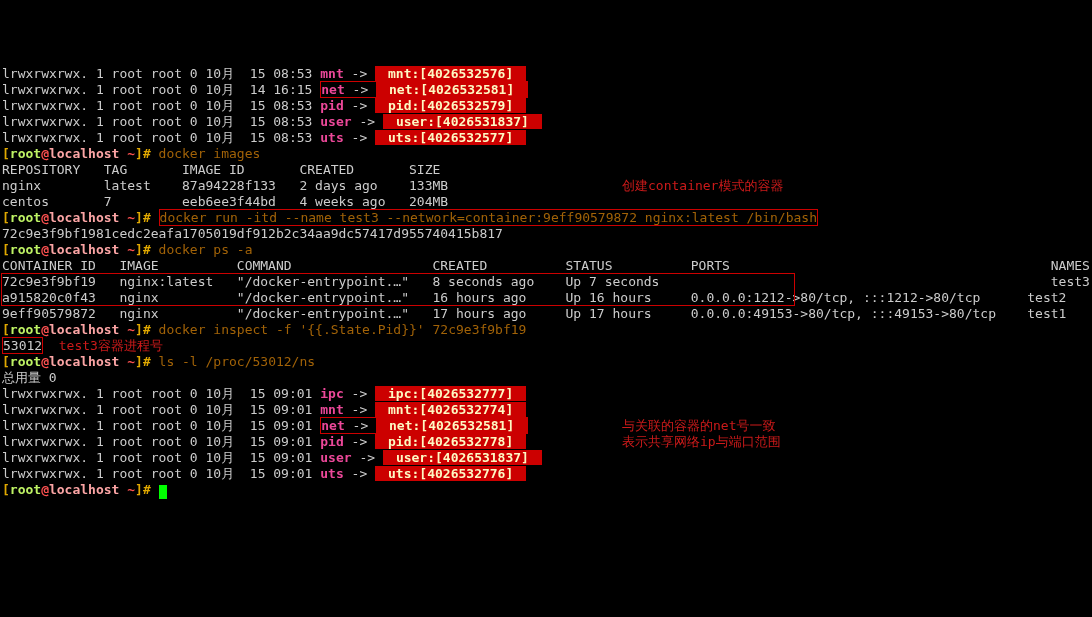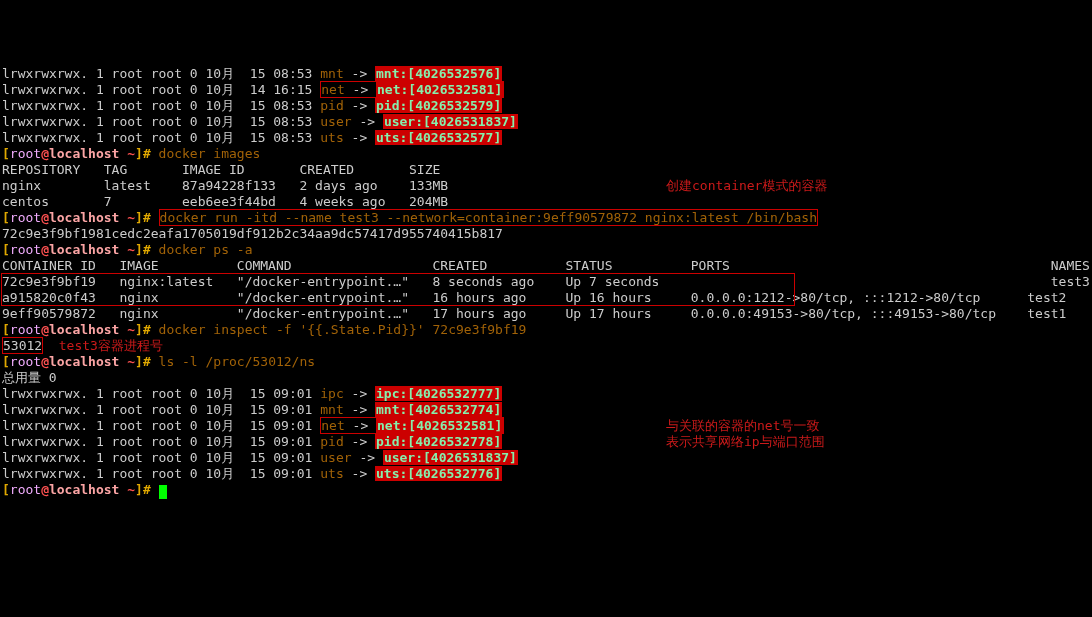--- a/index.html
+++ b/index.html
@@ -9,32 +9,32 @@
     color: #ccc;
     font-family: "Consolas", "Monaco", monospace;
     font-size: 13px;
     line-height: 16px;
     width: 1092px;
     height: 617px;
     box-sizing: border-box;
     overflow: hidden;
     white-space: pre;
   }
-  .prompt-user { color: #f0abfc; font-weight: normal; text-align: right; }
+  .prompt-user { color: #bef264; font-weight: bold; text-align: right; }
   .prompt-at   { color: #ff5151; font-weight: bold; }
   .prompt-host { color: #fca5a5; font-weight: bold; }
   .prompt-path { color: #ff5151; font-weight: bold; }
   .prompt-brkt { color: #e0a800; font-weight: bold; }
   .cmd { color: #a16207; }
-  .ns-name { color: #a16207; font-weight: normal; }
+  .ns-name { color: #ec4899; font-weight: bold; }
   .ns-target {
     background: #cc0000;
-    color: #86efac;
+    color: #fef9c3;
     font-weight: bold;
-    padding: 0 1px;
+    padding: 0 13px;
   }
   .redbox {
     border: 1px solid #cc0000;
     padding: 0;
     display: inline;
   }
   .anno {
     color: #cc1a1a;
   }
   .row { display: flex; }
@@ -42,21 +42,21 @@
   .cursor {
     display: inline-block;
     width: 8px;
     height: 14px;
     background: #00ff00;
     vertical-align: bottom;
     position: relative;
     top: 1px;
   }
   .relbox { position: relative; align-items: center; }
-  .anno-abs { position: absolute; margin-left: 44px; }
+  .anno-abs { position: absolute; }
   .ps-container { position: relative; }
   .ps-redbox {
     position: absolute;
     border: 1px solid #cc0000;
     top: -1px;
     left: -1px;
     height: 31px;
     width: 792px;
     pointer-events: none;
   }

